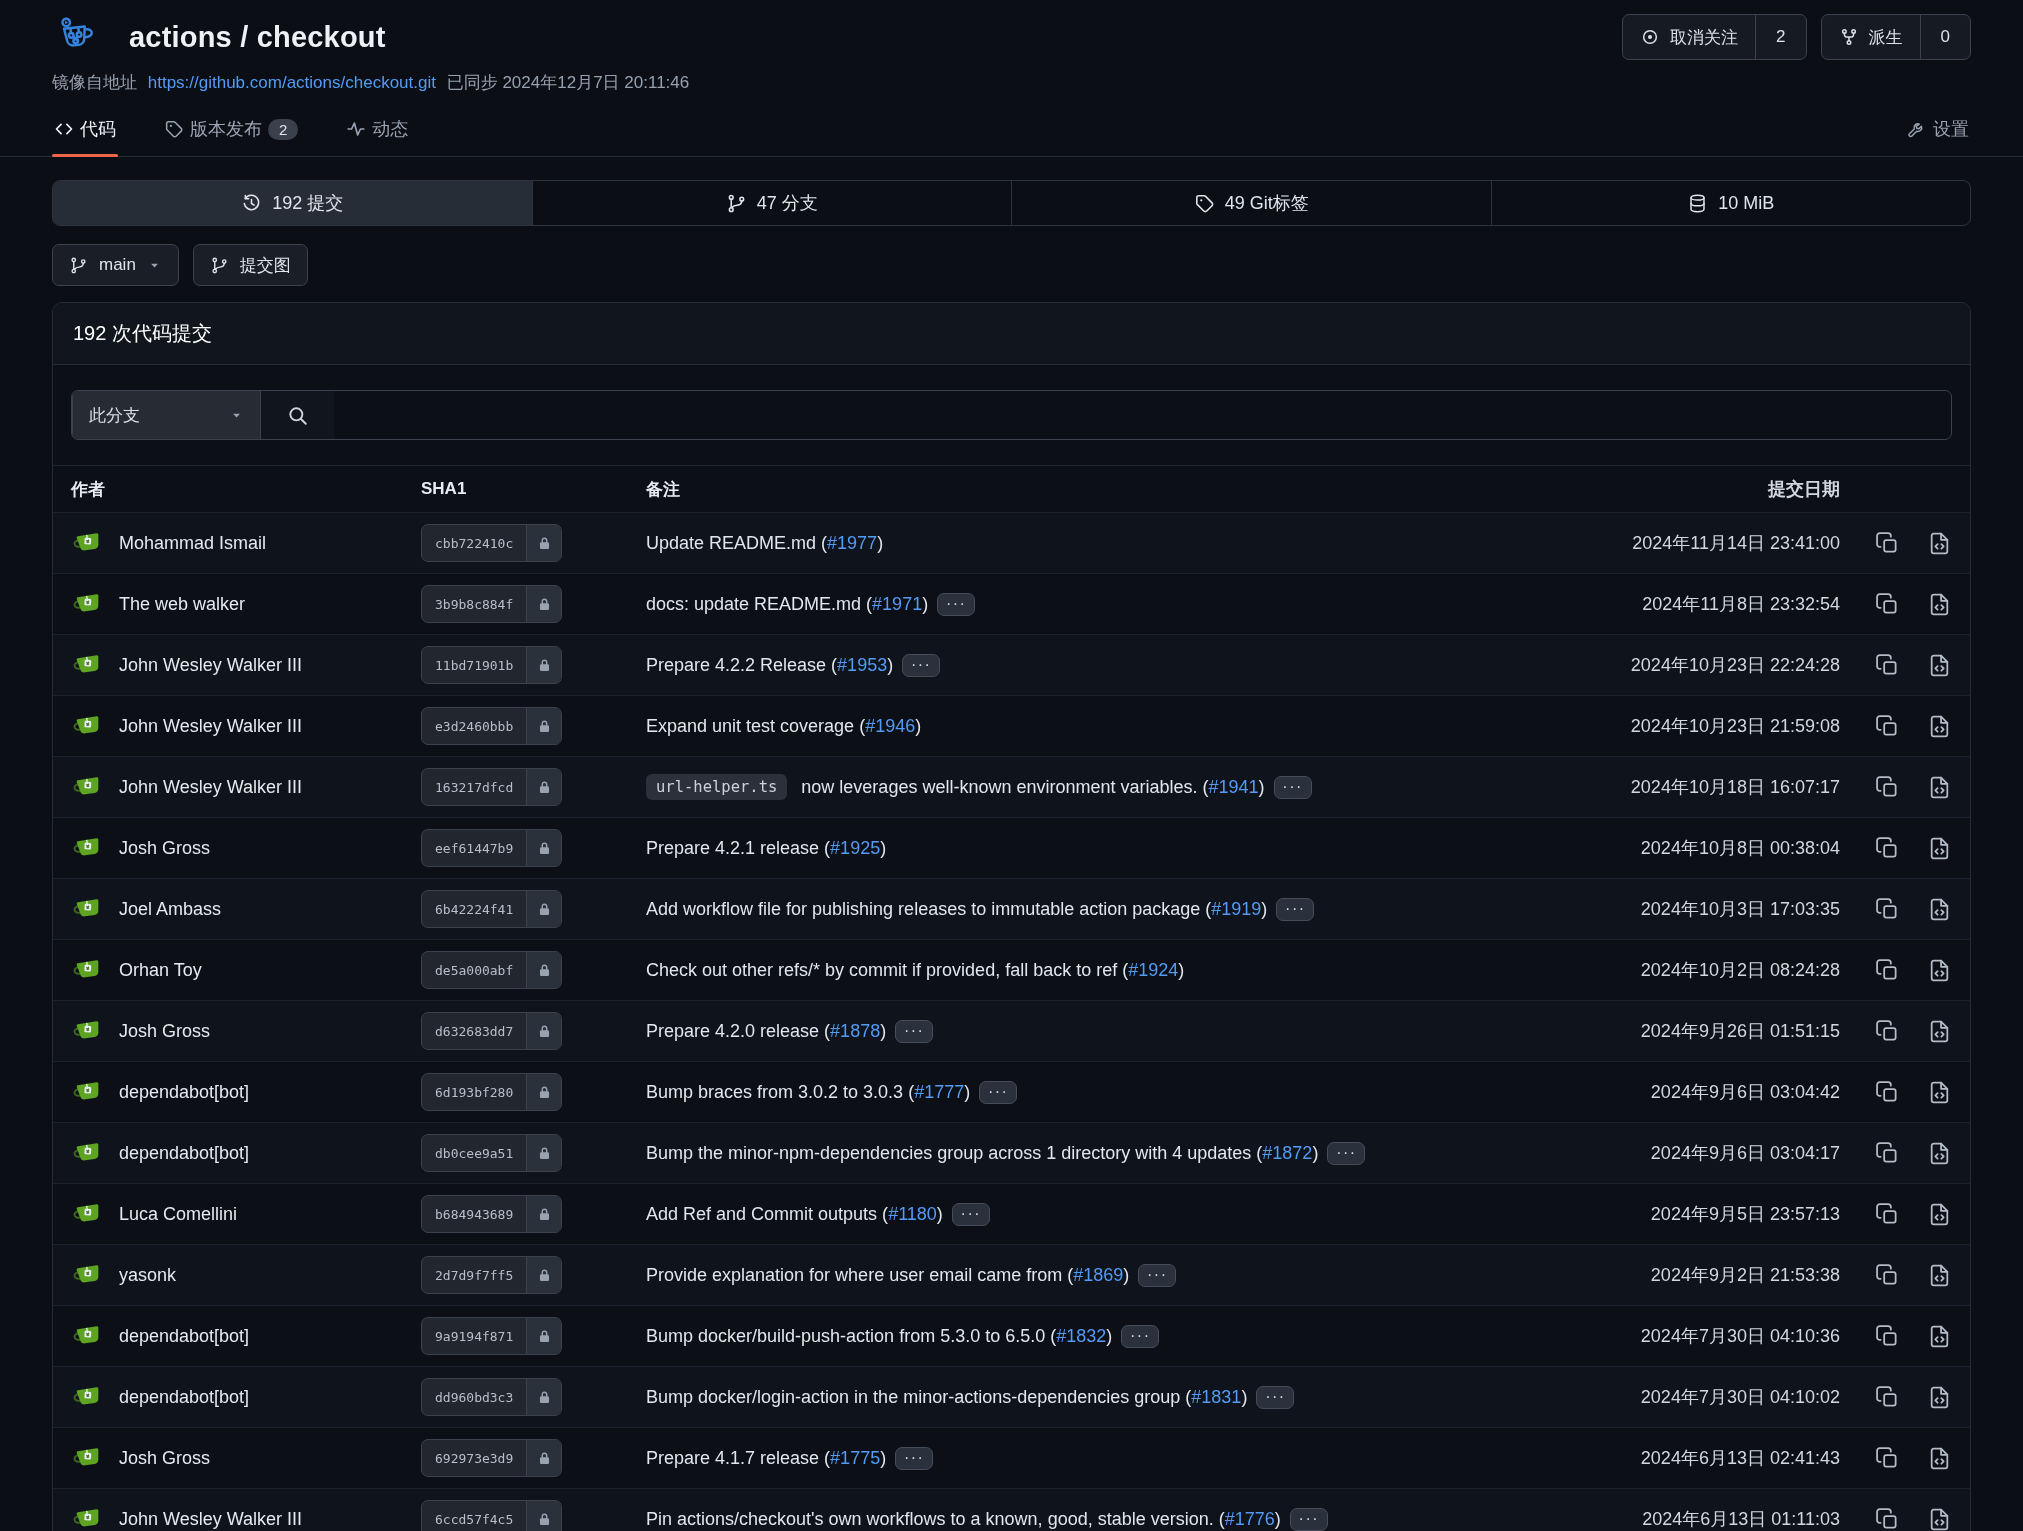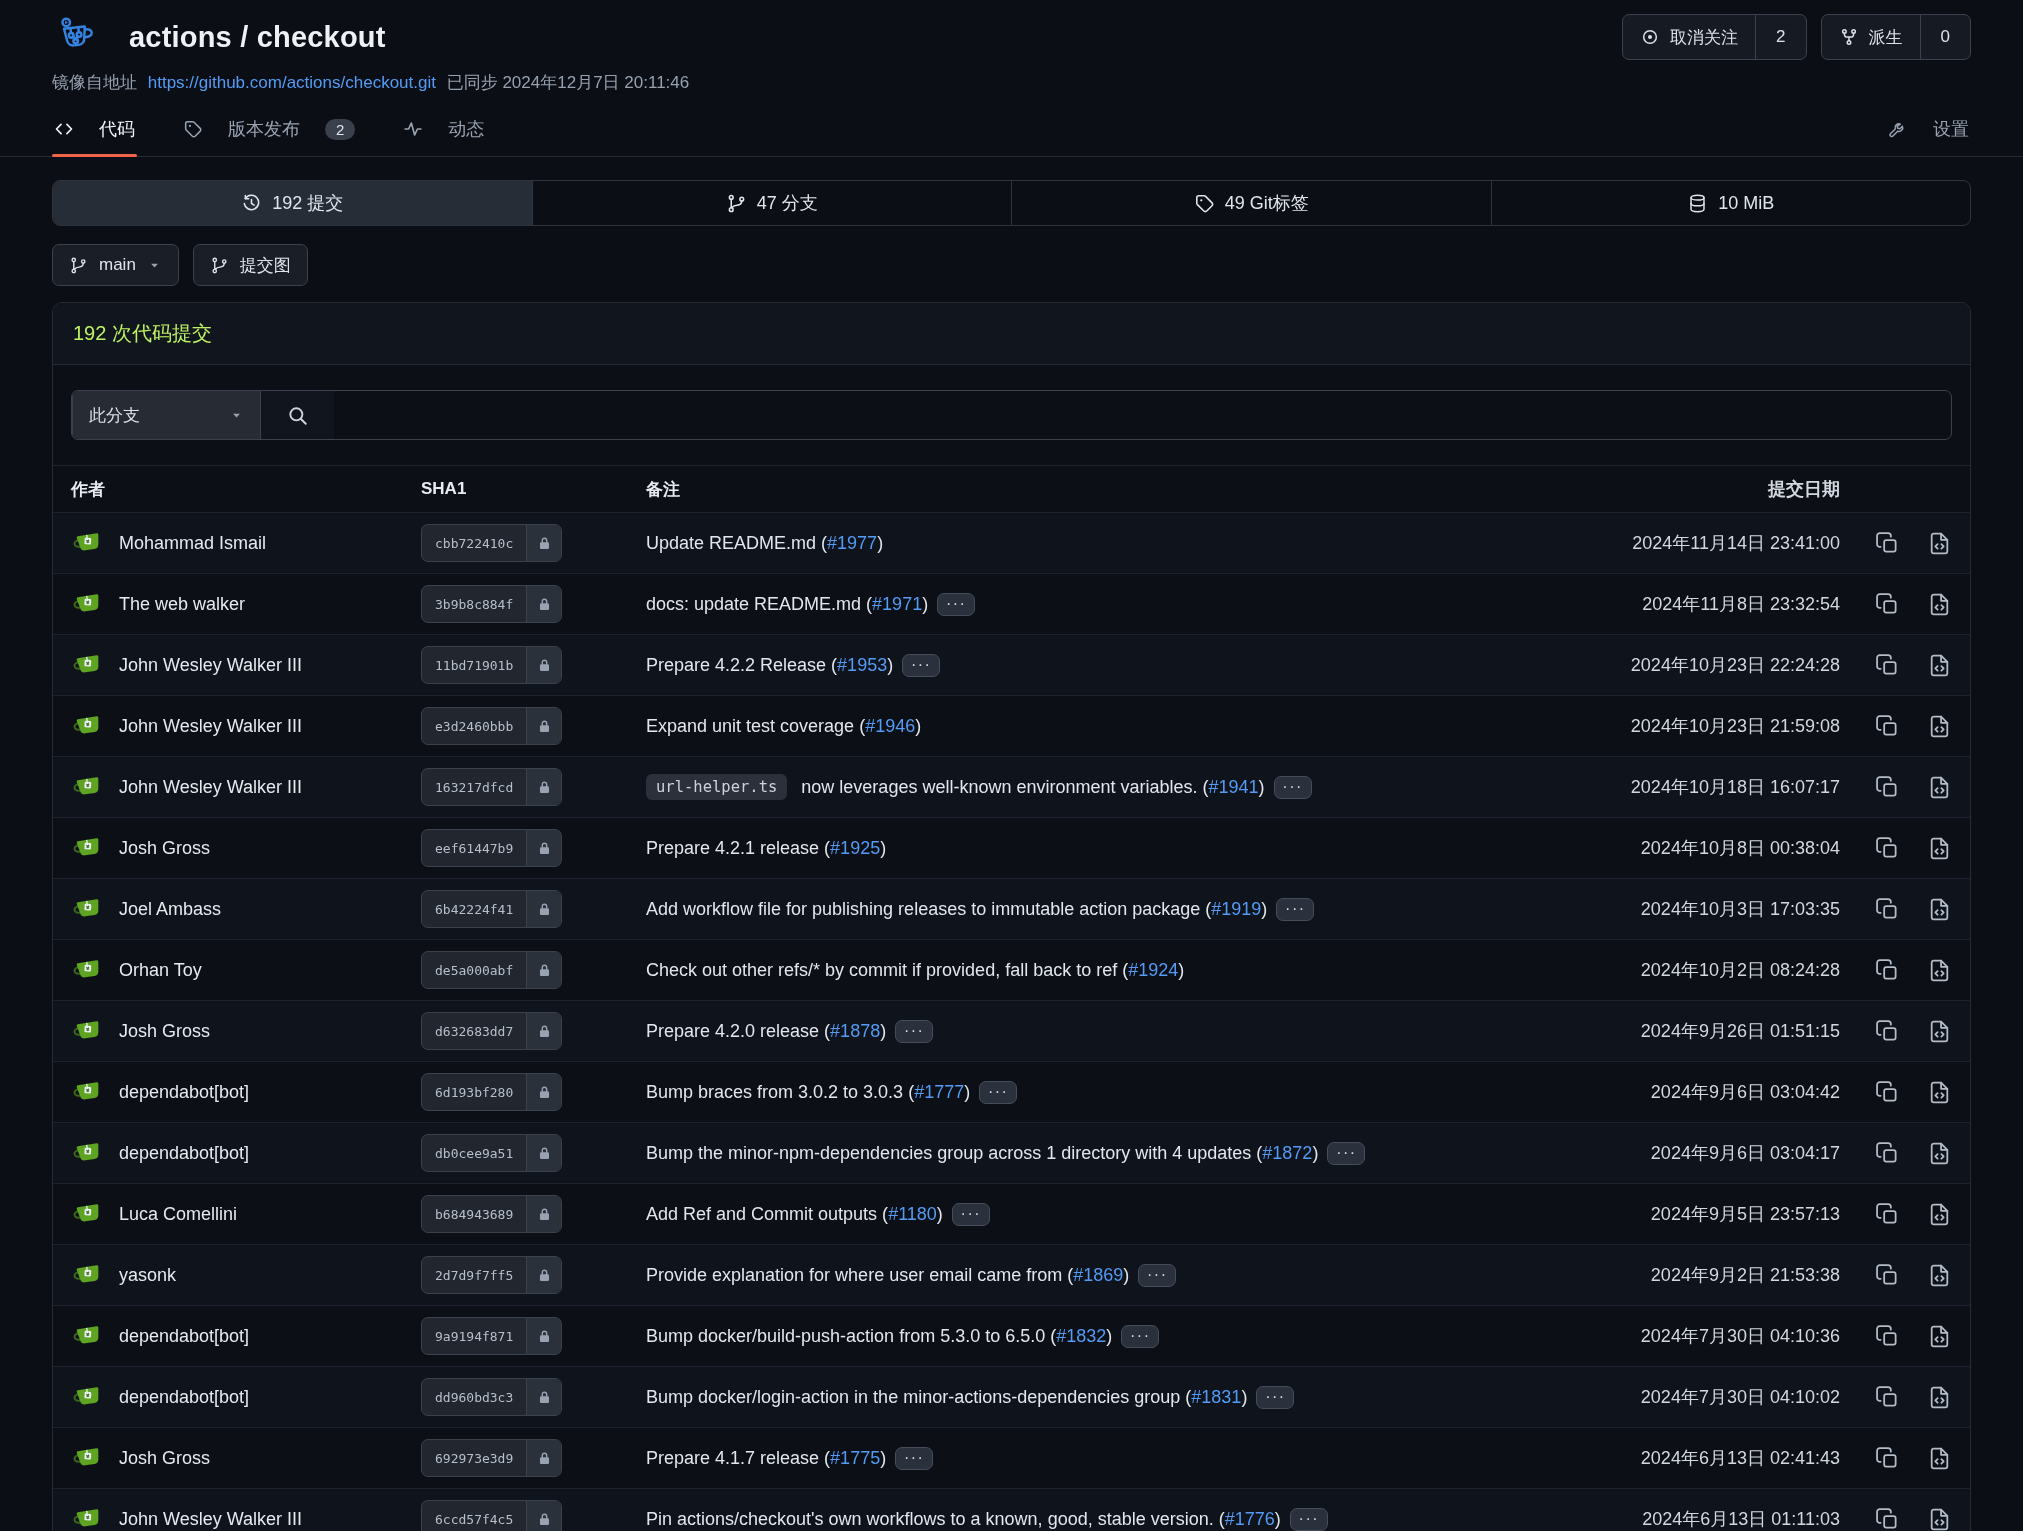--- a/index.html
+++ b/index.html
@@ -28,21 +28,21 @@
   .btn-main{display:flex;align-items:center;gap:10px;padding:0 17px}
   .btn-count{display:flex;align-items:center;padding:0 20px;border-left:1px solid var(--btn-border)}
 
   
   .mirror{margin-top:11px;font-size:17px;color:var(--muted)}
   .mirror .lnk{color:var(--link);text-decoration:none;margin:0 6px}
 
   
   .tabs-wrap{border-bottom:1px solid #262c36;margin-top:21px}
   .tabs{display:flex;align-items:flex-end;gap:44px;padding:0 52px}
-  .tab{display:flex;align-items:center;gap:25px;padding:2px 2px 15px 2px;font-size:18px;
+  .tab{display:flex;align-items:center;gap:6px;padding:2px 2px 15px 2px;font-size:18px;
     color:#9aa3b2;position:relative;cursor:pointer;white-space:nowrap}
   .tab.active{color:#eef1f6}
   .tab.active::after{content:"";position:absolute;left:0;right:0;bottom:-1px;height:3px;
     background:var(--accent);border-radius:2px}
   .tab .badge{background:#3a414d;border-radius:11px;padding:2px 11px;font-size:15px;color:#dfe3ea}
   .tab-right{margin-left:auto}
 
   
   .stats{display:flex;margin-top:23px;height:46px;border:1px solid var(--border);
     border-radius:8px;overflow:hidden;font-size:18px;color:#e0e5ec}
@@ -51,21 +51,21 @@
   .stat.active{background:#272d37}
 
   
   .branch-row{display:flex;gap:14px;margin-top:18px}
   .btn{display:flex;align-items:center;gap:11px;height:42px;padding:0 16px;background:#191e27;
     border:1px solid var(--btn-border);border-radius:7px;font-size:17px;color:#dfe3ea;cursor:pointer}
   .btn .bold{font-weight:400}
 
   
   .panel{margin-top:16px;border:1px solid #262c36;border-radius:10px;background:var(--panel);overflow:hidden}
-  .panel-head{padding:17px 20px;font-size:20px;color:#bef264;background:var(--panel-head);
+  .panel-head{padding:17px 20px;font-size:20px;color:#ffffff;background:var(--panel-head);
     border-bottom:1px solid #262c36}
   .search-wrap{padding:25px 18px;border-bottom:1px solid var(--border-soft)}
   .search-bar{display:flex;height:50px;border:1px solid var(--btn-border);border-radius:7px;overflow:hidden}
   .search-input{flex:1;background:var(--ctl-bg);border:none;outline:none;color:#dfe3ea;
     font-size:17px;padding:0 18px;font-family:inherit}
   .search-input::placeholder{color:#8b94a3}
   .branch-filter{width:188px;display:flex;align-items:center;justify-content:space-between;
     background:var(--ctl-bg);border-left:1px solid #3a414c;padding:0 16px;font-size:17px;color:#dde2ea;cursor:pointer}
   .search-btn{width:74px;display:flex;align-items:center;justify-content:center;background:#11151d;
     border-left:1px solid var(--btn-border);color:#cfd5de;cursor:pointer}

